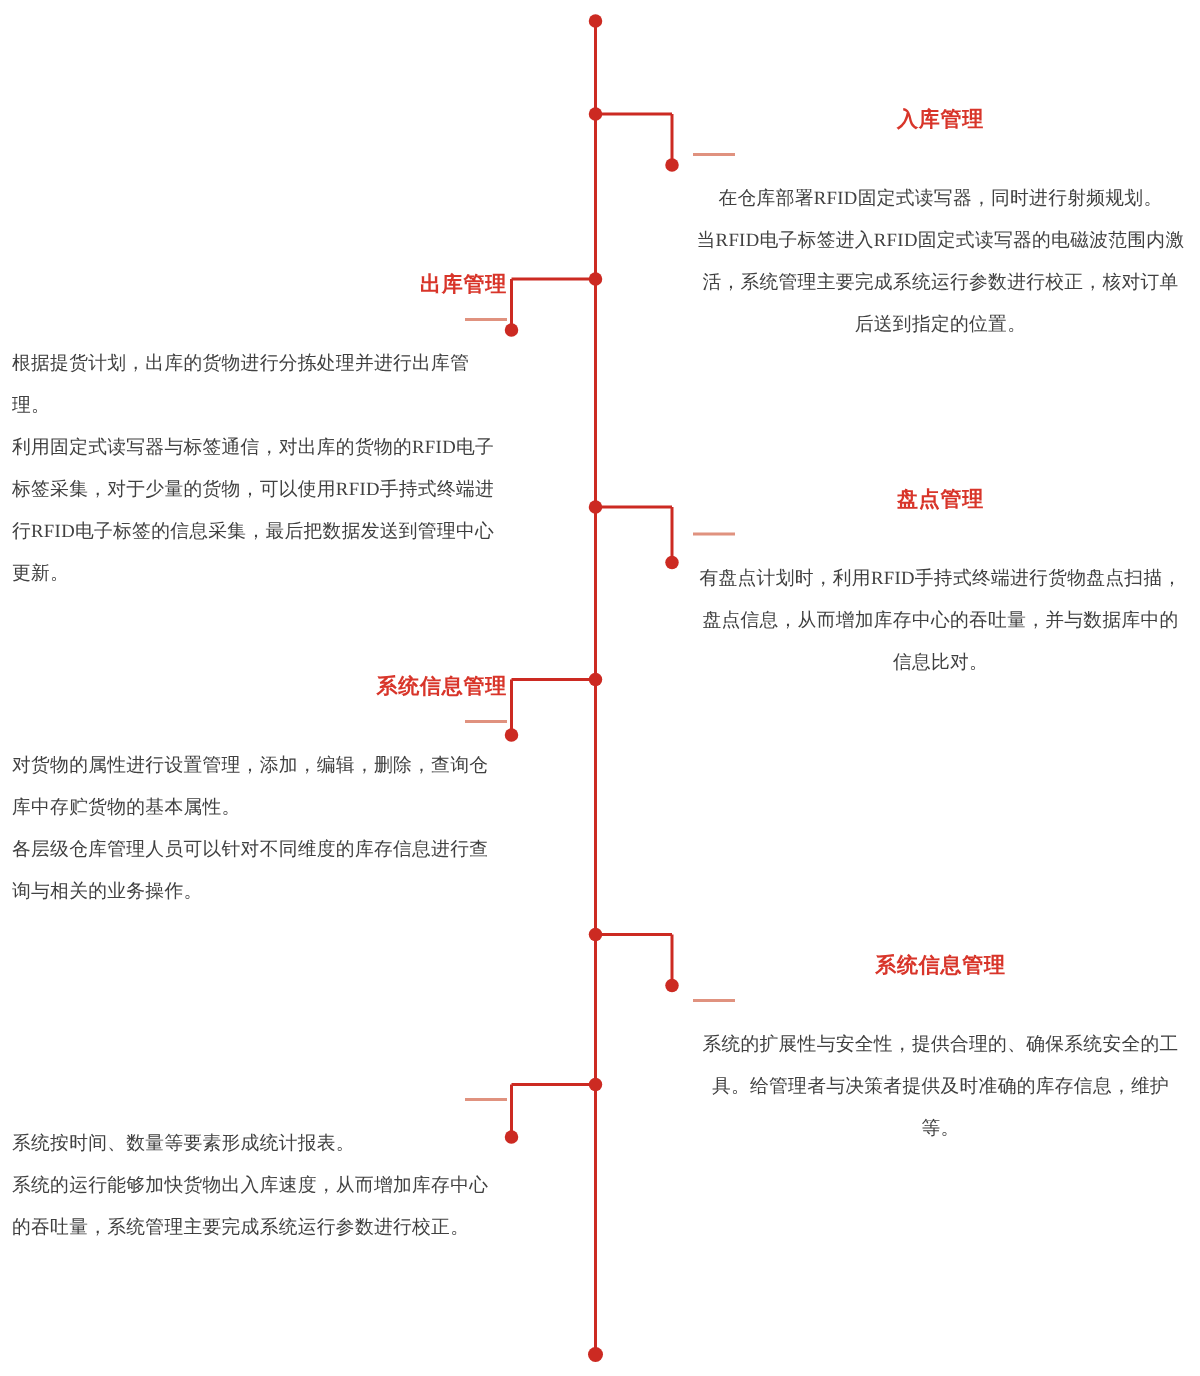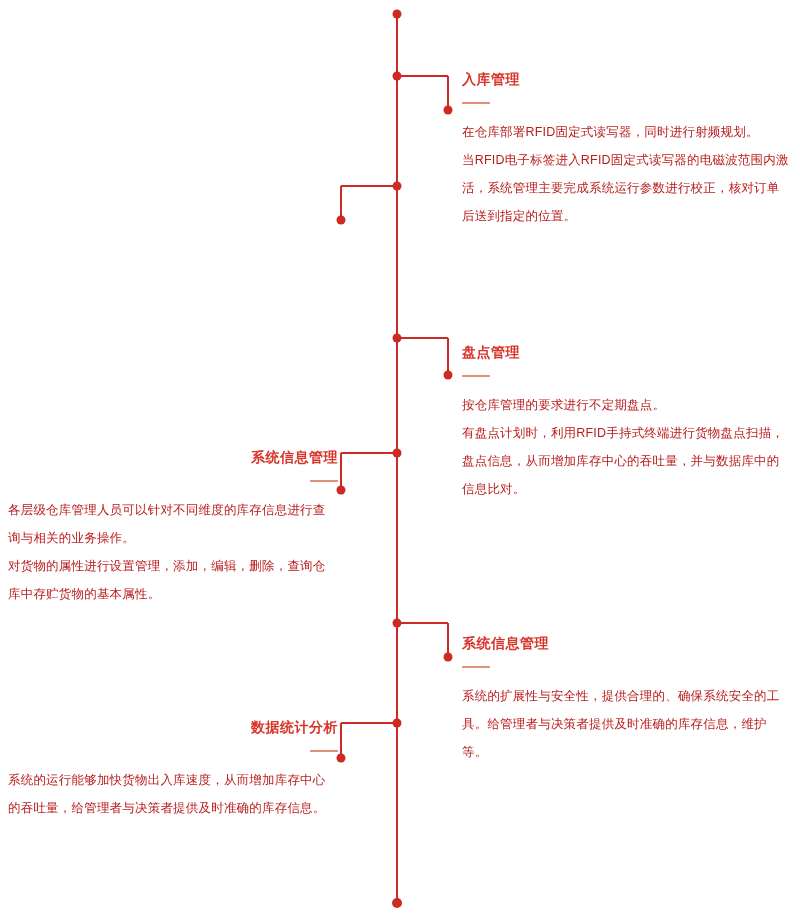--- a/index.html
+++ b/index.html
@@ -27,21 +27,21 @@
     left: 0; top: 0;
     width: 800px; height: 917px;
   }
 
   .node {
     position: absolute;
   }
   .node.right {
     left: 462px;
     width: 330px;
-    text-align: left;
+    text-align: center;
   }
   .node.left {
     left: 8px;
     width: 330px;
     text-align: left;
   }
 
   .node-title {
     color: #d8352a;
     font-size: 14px;
@@ -55,24 +55,25 @@
   .node-rule {
     width: 28px;
     height: 2px;
     background: #e0927f;
     margin-top: 14px;
     margin-bottom: 14px;
   }
   .node.left .node-rule { margin-left: auto; }
 
   .node-body {
-    color: #b91c1c;
+    color: #404040;
     font-size: 12.5px;
     line-height: 28px;
     letter-spacing: 0.2px;
+    font-family: Liberation Serif, serif;
   }
   .node.left .node-body { text-align: left; }
 
   .node-body p { margin: 0; }
 </style>
 </head>
 <body>
 
 <svg id="timeline" viewBox="0 0 800 917" width="800" height="917" xmlns="http://www.w3.org/2000/svg">
   <g id="spine-group">
@@ -114,48 +115,55 @@
 
   <div class="node right" style="top:70px;">
     <div class="node-title">入库管理</div>
     <div class="node-rule"></div>
     <div class="node-body">
       <p>在仓库部署RFID固定式读写器，同时进行射频规划。</p>
       <p>当RFID电子标签进入RFID固定式读写器的电磁波范围内激活，系统管理主要完成系统运行参数进行校正，核对订单后送到指定的位置。</p>
     </div>
   </div>
 
+  <div class="node left" style="top:180px;">
+    <div class="node-title">出库管理</div>
+    <div class="node-rule"></div>
+    <div class="node-body">
+      <p>根据提货计划，出库的货物进行分拣处理并进行出库管理。</p>
+      <p>利用固定式读写器与标签通信，对出库的货物的RFID电子标签采集，对于少量的货物，可以使用RFID手持式终端进行RFID电子标签的信息采集，最后把数据发送到管理中心更新。</p>
+    </div>
+  </div>
 
-  <div class="node right" style="top:343px;">
+  <div class="node right" style="top:323px;">
     <div class="node-title">盘点管理</div>
     <div class="node-rule"></div>
     <div class="node-body">
-      <p>按仓库管理的要求进行不定期盘点。</p>
       <p>有盘点计划时，利用RFID手持式终端进行货物盘点扫描，盘点信息，从而增加库存中心的吞吐量，并与数据库中的信息比对。</p>
     </div>
   </div>
 
   <div class="node left" style="top:448px;">
     <div class="node-title">系统信息管理</div>
     <div class="node-rule"></div>
     <div class="node-body">
+      <p>对货物的属性进行设置管理，添加，编辑，删除，查询仓库中存贮货物的基本属性。</p>
       <p>各层级仓库管理人员可以针对不同维度的库存信息进行查询与相关的业务操作。</p>
-      <p>对货物的属性进行设置管理，添加，编辑，删除，查询仓库中存贮货物的基本属性。</p>
     </div>
   </div>
 
   <div class="node right" style="top:634px;">
     <div class="node-title">系统信息管理</div>
     <div class="node-rule"></div>
     <div class="node-body">
       <p>系统的扩展性与安全性，提供合理的、确保系统安全的工具。给管理者与决策者提供及时准确的库存信息，维护等。</p>
     </div>
   </div>
 
   <div class="node left" style="top:718px;">
-    <div class="node-title">数据统计分析</div>
     <div class="node-rule"></div>
     <div class="node-body">
-      <p>系统的运行能够加快货物出入库速度，从而增加库存中心的吞吐量，给管理者与决策者提供及时准确的库存信息。</p>
+      <p>系统按时间、数量等要素形成统计报表。</p>
+      <p>系统的运行能够加快货物出入库速度，从而增加库存中心的吞吐量，系统管理主要完成系统运行参数进行校正。</p>
     </div>
   </div>
 
 </div>
 
 </body></html>

